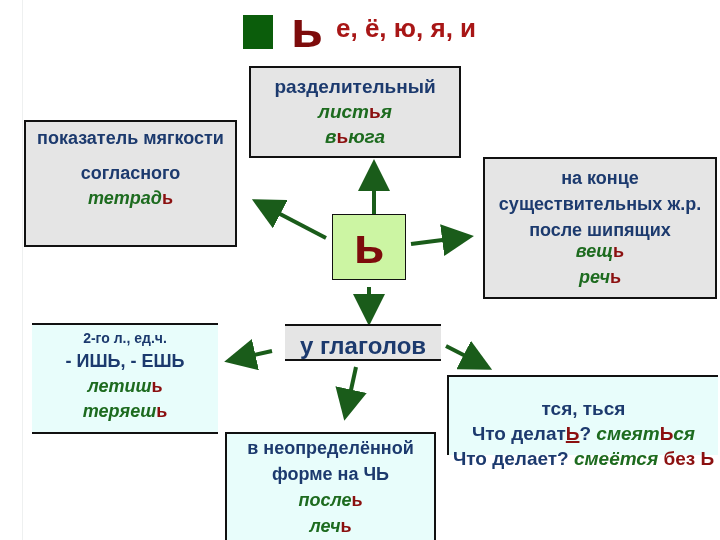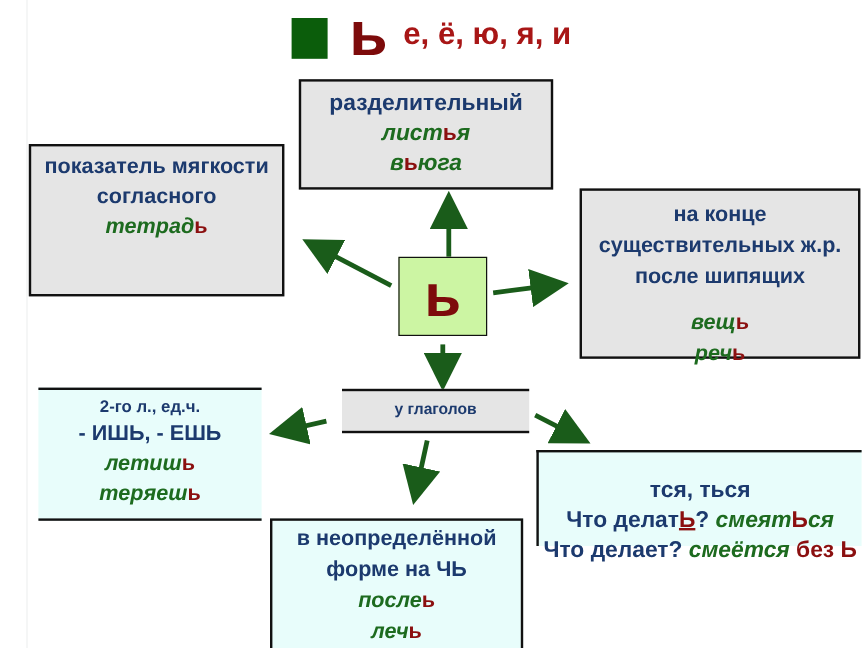--- a/index.html
+++ b/index.html
@@ -55,36 +55,36 @@
 </svg>
 
 <div class="box yellow full" style="left:249px; top:66px; width:212px; height:92px; padding-top:9px;">
   <span class="line blue" style="font-size:19px;">разделительный</span>
   <span class="line green" style="font-size:19px; margin-top:6px;"><span>лист</span><span class="red">ь</span><span>я</span></span>
   <span class="line green" style="font-size:19px; margin-top:6px;"><span>в</span><span class="red">ь</span><span>юга</span></span>
 </div>
 
 <div class="box yellow full" style="left:24px; top:120px; width:213px; height:127px; padding-top:7px;">
   <span class="line blue" style="font-size:18px;">показатель мягкости</span>
-  <span class="line blue" style="font-size:18px; margin-top:7px;">согласного</span>
+  <span class="line blue" style="font-size:18px; margin-top:17px;">согласного</span>
   <span class="line green" style="font-size:18px; margin-top:7px;"><span>тетрад</span><span class="red">ь</span><span></span></span>
 </div>
 
 <div class="box yellow full" style="left:483px; top:157px; width:234px; height:142px; padding-top:10px;">
   <span class="line blue" style="font-size:18px;">на конце</span>
   <span class="line blue" style="font-size:18px; margin-top:8px;">существительных ж.р.</span>
   <span class="line blue" style="font-size:18px; margin-top:8px;">после шипящих</span>
-  <span class="line green" style="font-size:18px; margin-top:20px;"><span>вещ</span><span class="red">ь</span><span></span></span>
+  <span class="line green" style="font-size:18px; margin-top:3px;"><span>вещ</span><span class="red">ь</span><span></span></span>
   <span class="line green" style="font-size:18px; margin-top:8px;"><span>реч</span><span class="red">ь</span><span></span></span>
 </div>
 
 <div class="center">ь</div>
 
 <div class="box yellow tb" style="left:285px; top:324px; width:156px; height:37px; padding-top:8px;">
-  <span class="line blue" style="font-size:13px;">у глаголов</span>
+  <span class="line blue" style="font-size:24px;">у глаголов</span>
 </div>
 
 <div class="box cyan tb" style="left:32px; top:323px; width:186px; height:111px; padding-top:6px;">
   <span class="line blue" style="font-size:14px;">2-го л., ед.ч.</span>
   <span class="line blue" style="font-size:18px; margin-top:7px;">- ИШЬ, - ЕШЬ</span>
   <span class="line green" style="font-size:18px; margin-top:7px;"><span>летиш</span><span class="red">ь</span></span>
   <span class="line green" style="font-size:18px; margin-top:7px;"><span>теряеш</span><span class="red">ь</span></span>
 </div>
 
 <div class="box cyan full" style="left:225px; top:432px; width:211px; height:120px; padding-top:5px;">

